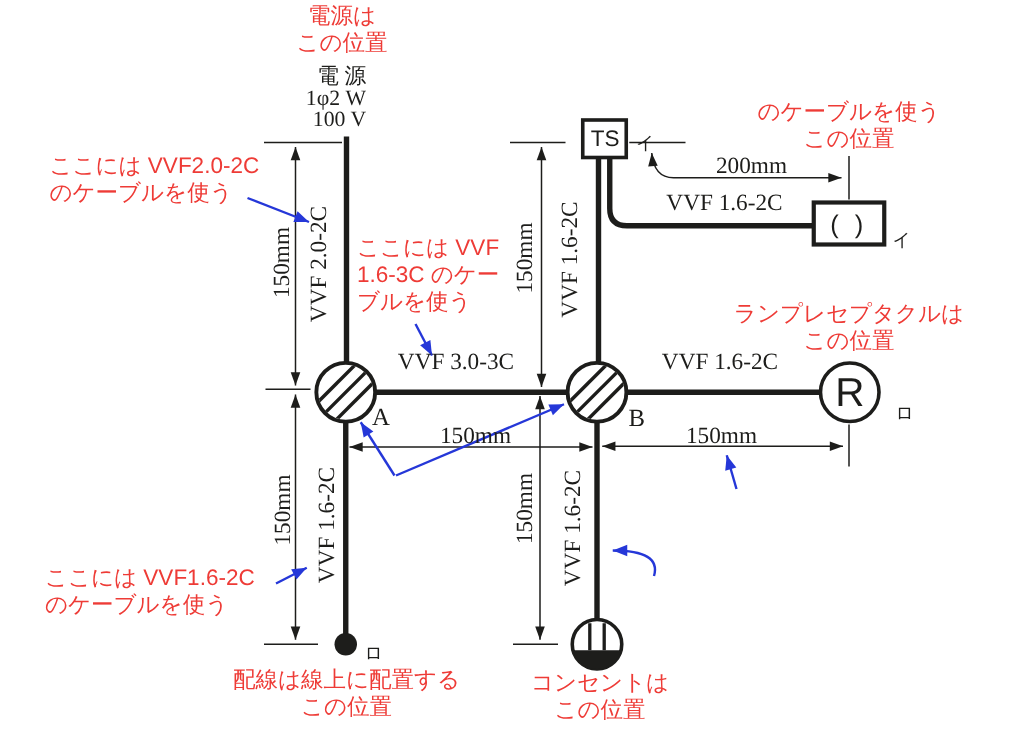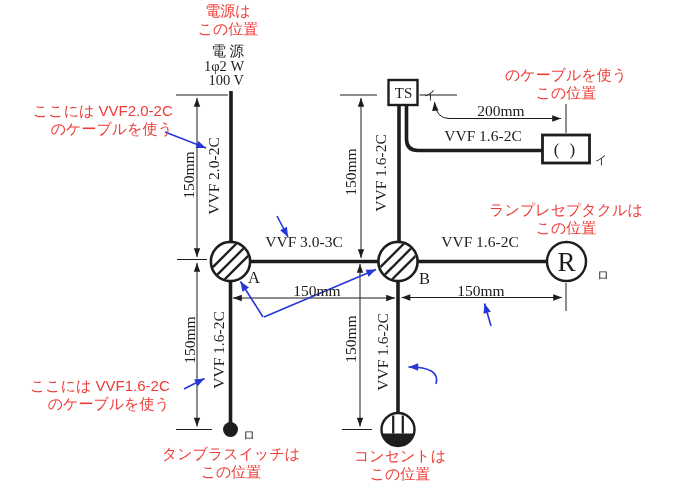--- a/index.html
+++ b/index.html
@@ -15,21 +15,20 @@
     font-family:"Liberation Sans", sans-serif;
     overflow:hidden;
     padding-left:44px;
   }
   .stage svg{position:absolute;left:0;top:0;}
   .note{
     position:absolute;
     color:var(--red);
     font-size:15px;line-height:18px;
     white-space:pre-line;
-    text-align:right;
   }
   .center{transform:translateX(-50%);text-align:center;}
   .slabel{
     position:absolute;
     color:var(--ink);
     font-family:"Liberation Serif", serif;
     font-size:15.5px;line-height:16px;
     white-space:pre-line;
     text-align:right;
   }
@@ -38,21 +37,21 @@
     position:absolute;
     color:var(--ink);
     font-family:"Liberation Serif", serif;
     font-size:15.5px;line-height:15px;
     white-space:nowrap;
     transform:translate(-50%,-50%) rotate(-90deg);
   }
   .dev{
     position:absolute;
     color:var(--ink);
-    font-family:Liberation Serif, serif;
+    font-family:Liberation Sans, sans-serif;
     transform:translate(-50%,-50%);
     white-space:nowrap;
   }
   .src{font-size:14.5px;line-height:14.5px;}
 </style>
 </head>
 <body>
 
 <div class="stage">
 
@@ -143,25 +142,28 @@
 
     <circle cx="230.5" cy="429.5" r="7.5" fill="#1d1d1b"></circle>
   </svg>
 
   <div class="note center" style="left:228px;top:2px">電源は
 この位置</div>
   <div class="note center" style="left:566px;top:66px">のケーブルを使う
 この位置</div>
   <div class="note" style="left:33px;top:102px">ここには VVF2.0-2C
 のケーブルを使う</div>
+  <div class="note" style="left:238px;top:157px">ここには VVF
+1.6-3C のケー
+ブルを使う</div>
   <div class="note center" style="left:566px;top:201px">ランプレセプタクルは
 この位置</div>
   <div class="note" style="left:30px;top:377px">ここには VVF1.6-2C
 のケーブルを使う</div>
-  <div class="note center" style="left:231px;top:445px">タンブラスイッチは
+  <div class="note center" style="left:231px;top:445px">配線は線上に配置する
 この位置</div>
   <div class="note center" style="left:400px;top:447px">コンセントは
 この位置</div>
 
   <div class="slabel center src" style="left:224px;top:44px">電 源
 1φ2 W
 100 V</div>
   <div class="slabel center" style="left:501px;top:103px">200mm</div>
   <div class="slabel center" style="left:483px;top:128px">VVF 1.6-2C</div>
   <div class="slabel center" style="left:304px;top:234px">VVF 3.0-3C</div>

